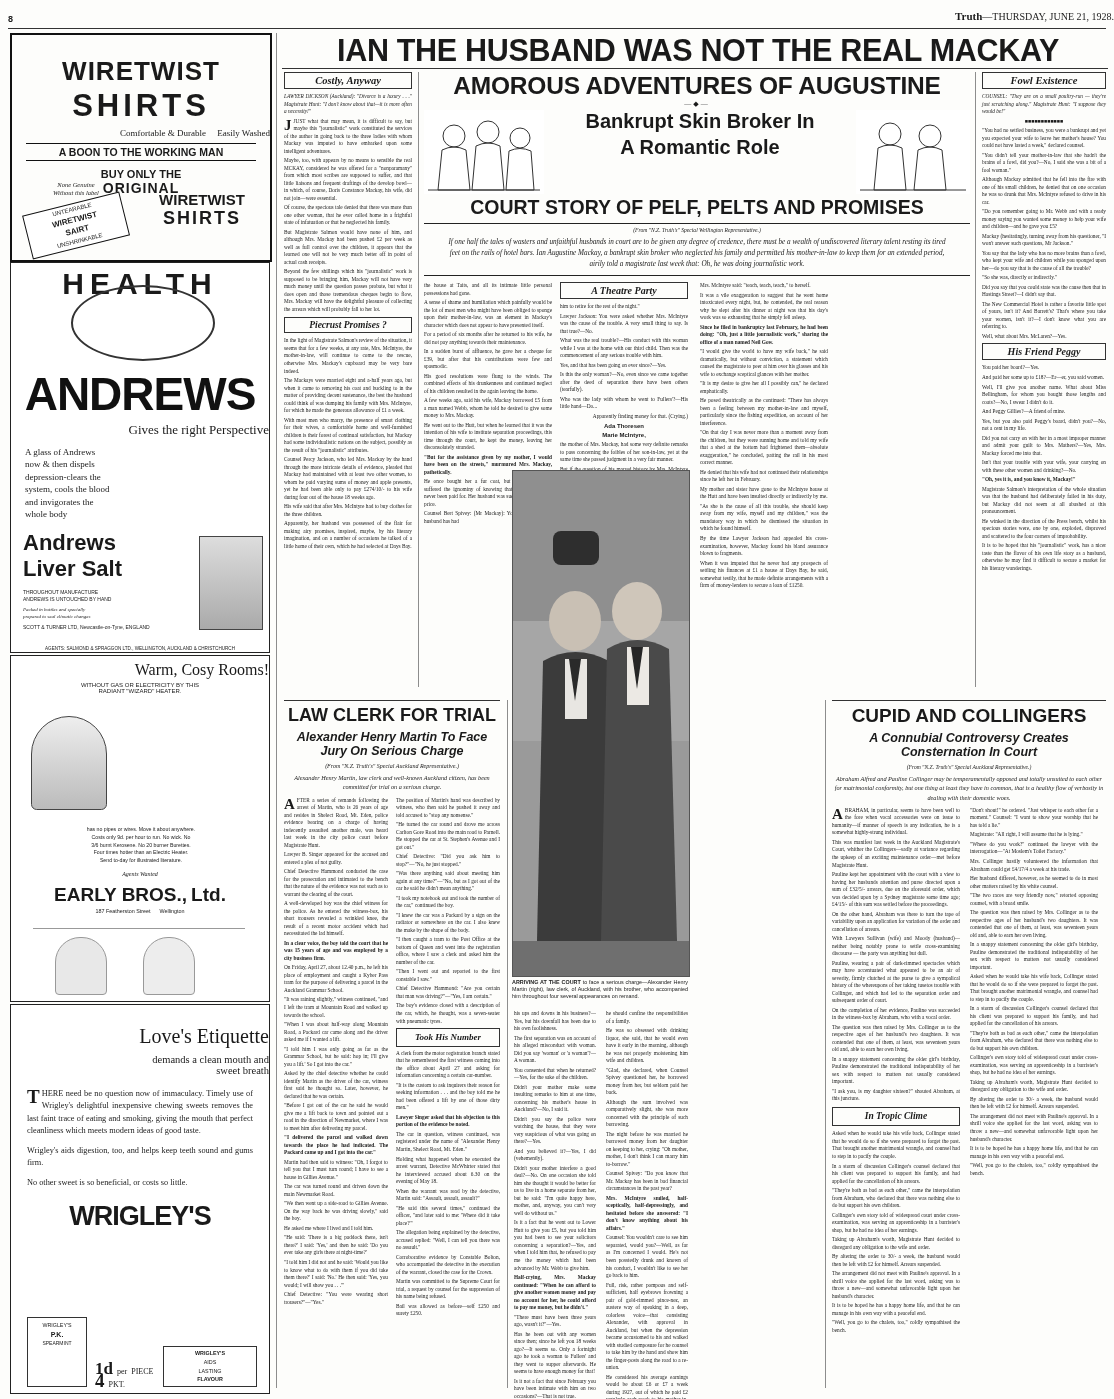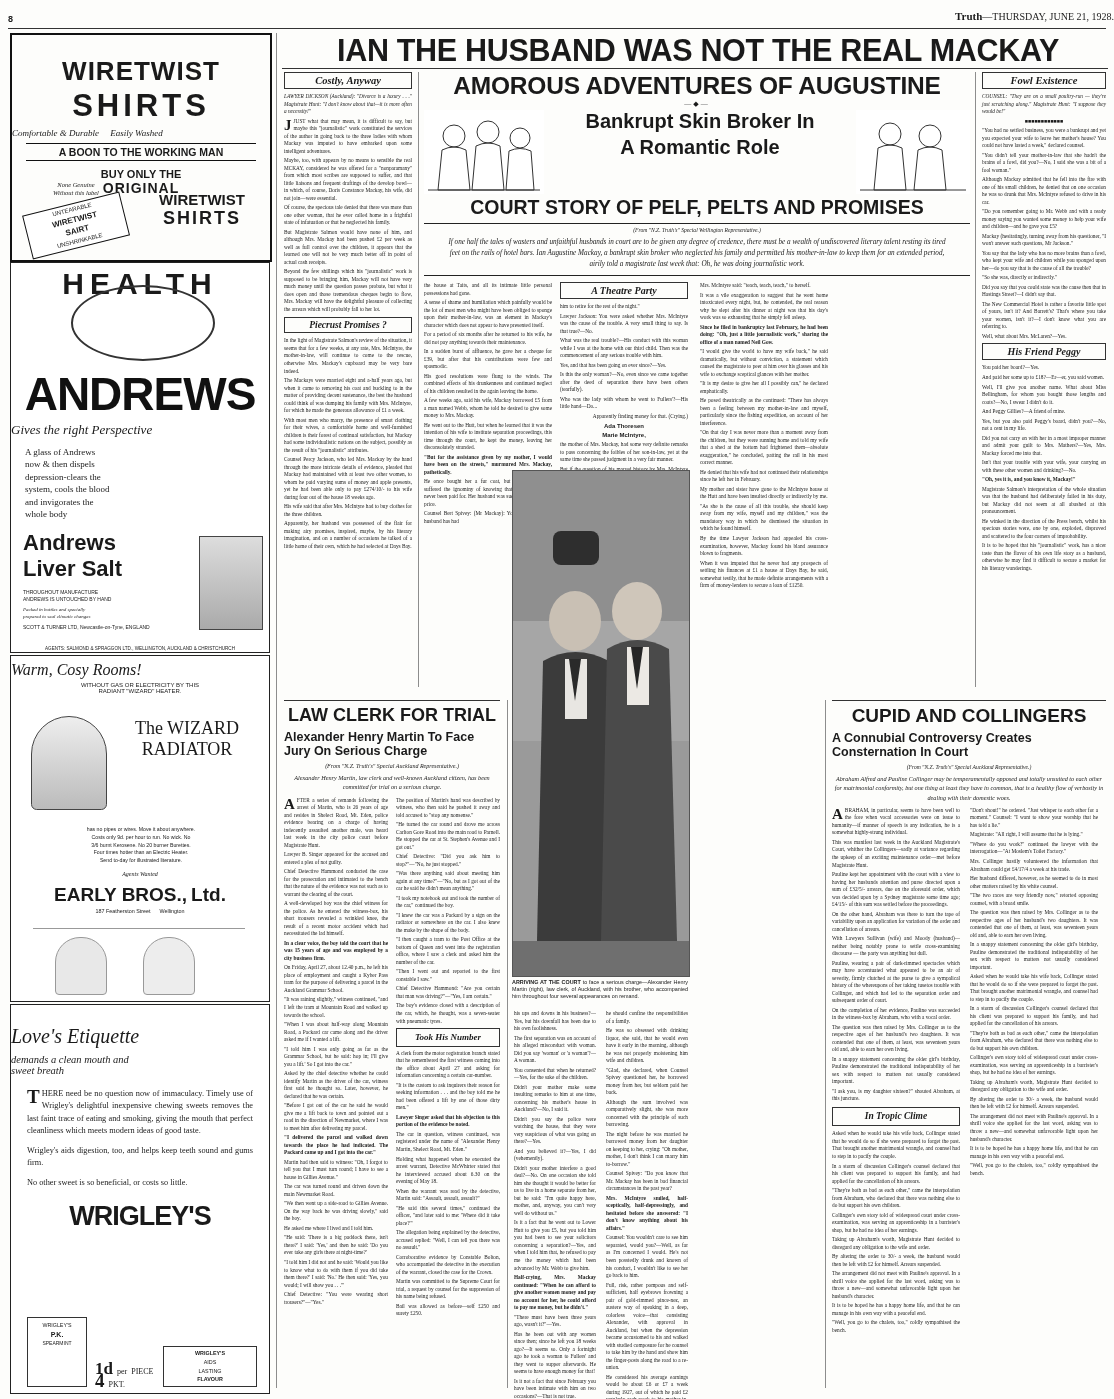--- a/index.html
+++ b/index.html
@@ -20,21 +20,21 @@
           font-family:"Liberation Sans",sans-serif;font-weight:700;font-size:30.5px;letter-spacing:-0.3px;}
   .bannerrule{position:absolute;left:282px;top:68px;width:826px;border-top:1px solid #333;}
 
   
   .col{position:absolute;}
   .vline{position:absolute;border-left:1px solid #8d8d8d;}
   .wirebox{position:absolute;left:10px;top:33px;width:258px;height:225px;border:2px solid #111;}
   .wiretwist{font-family:"Liberation Sans",sans-serif;font-weight:700;text-align:center;}
 
   .shirtsbig{font-size:31px;letter-spacing:4px;}
-  .script{font-family:"Liberation Serif",serif;font-style:italic;text-align:left;}
+  .script{font-family:"Liberation Serif",serif;text-align:right;}
 
   
   .andbox{position:absolute;left:10px;top:262px;width:258px;height:389px;border:1px solid #222;overflow:hidden;background:#fff;}
   .andrewsword{font-family:"Liberation Sans",sans-serif;font-weight:700;font-size:46px;letter-spacing:-1px;text-align:center;
                 color:#111;}
   .healthword{font-family:"Liberation Sans",sans-serif;font-weight:700;font-size:30px;text-align:center;letter-spacing:6px;}
 
   .wizbox{position:absolute;left:10px;top:655px;width:258px;height:345px;border:1px solid #222;background:#fff;overflow:hidden;}
   .wrigbox{position:absolute;left:10px;top:1004px;width:258px;height:388px;border:1px solid #222;background:#fff;overflow:hidden;}
   .center{text-align:center;}
@@ -43,21 +43,21 @@
   .dropcap{float:left;font-size:15px;line-height:12px;font-weight:700;padding:1px 2px 0 0;font-family:"Liberation Serif",serif;}
 
   .photo{background:#8e8e8e;position:relative;overflow:hidden;border:1px solid #555;}
   .photo .ph-sky{position:absolute;inset:0;background:linear-gradient(#b9b9b9,#9d9d9d 55%,#7d7d7d);}
   .cap{font-family:"Liberation Sans",sans-serif;font-size:5.4px;line-height:1.3;text-align:justify;margin-top:2px;}
   .capb{font-weight:700;}
 
   .centerdot{text-align:center;font-size:7px;letter-spacing:2px;}
 
   .hdr2{font-family:"Liberation Sans",sans-serif;font-weight:700;text-align:center;font-size:19px;}
-  .hdr3{font-family:"Liberation Sans",sans-serif;font-weight:700;font-size:13.5px;}
+  .hdr3{font-family:"Liberation Sans",sans-serif;font-weight:700;text-align:center;font-size:13.5px;font-style:italic;}
   .byline{font-style:italic;text-align:center;font-size:6px;}
   .introital{font-style:italic;font-size:6.6px;line-height:1.5;text-align:center;}
 </style>
 </head>
 <body>
 
 <div class="page">
 
   <div class="folio">8</div>
   <div class="mast">
@@ -133,24 +133,20 @@
 
     <div style="position:absolute;left:60px;top:22px;width:140px;height:72px;border:2px solid #333;border-radius:50%;"></div>
     <div style="position:absolute;right:6px;bottom:22px;width:62px;height:92px;border:1px solid #444;background:linear-gradient(#ddd,#aaa);"></div>
   </div>
 
   <div class="wizbox">
     <div class="script" style="font-size:16px;margin-top:5px;">Warm, Cosy Rooms!</div>
     <div style="text-align:center;font-family:'Liberation Sans',sans-serif;font-size:6px;margin-top:3px;">WITHOUT GAS OR ELECTRICITY BY THIS</div>
     <div style="text-align:center;font-family:'Liberation Sans',sans-serif;font-size:6px;">RADIANT "WIZARD" HEATER.</div>
     <div style="position:absolute;left:20px;top:60px;width:74px;height:92px;border:1px solid #444;border-radius:40px 40px 6px 6px;background:linear-gradient(#eee,#bbb);"></div>
-    <div style="position:absolute;left:100px;top:62px;width:152px;">
-      <div style="font-family:'Liberation Serif',serif;font-size:18px;text-align:center;">The WIZARD</div>
-      <div style="font-family:'Liberation Serif',serif;font-size:18px;text-align:center;">RADIATOR</div>
-    </div>
     <div style="position:absolute;left:10px;top:170px;width:240px;font-family:'Liberation Sans',sans-serif;font-size:5.2px;line-height:1.5;text-align:center;">
       <div>has no pipes or wires.  Move it about anywhere.</div>
       <div>Costs only 9d. per hour to run.  No wick.  No</div>
       <div>3/6 burnt Kerosene.  No 20 burner Burettes.</div>
       <div>Four times hotter than an Electric Heater.</div>
       <div>Send to-day for illustrated literature.</div>
     </div>
     <div style="position:absolute;left:0;top:215px;width:100%;text-align:center;font-family:'Liberation Serif',serif;font-style:italic;font-size:6px;">Agents Wanted</div>
     <div style="position:absolute;left:0;top:228px;width:100%;text-align:center;">
       <span style="font-family:'Liberation Sans',sans-serif;font-weight:700;font-size:19px;">EARLY BROS.,</span>

